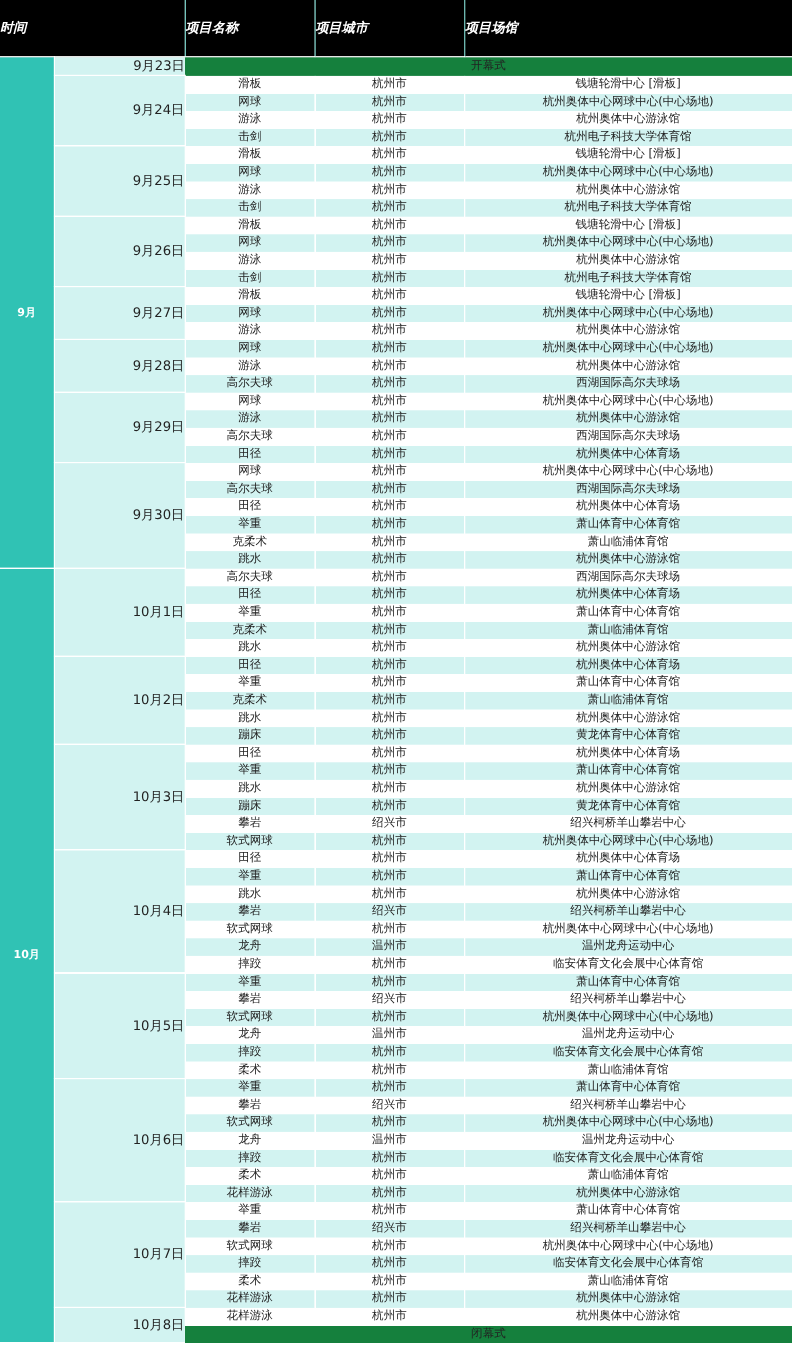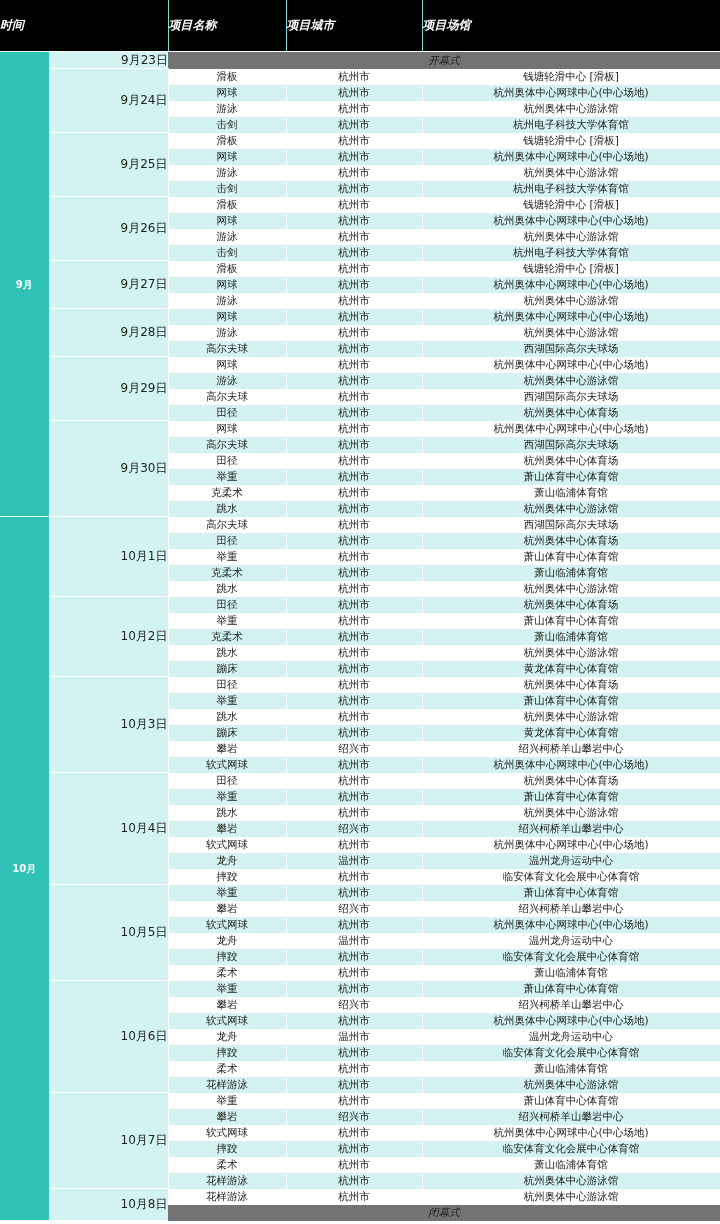--- a/index.html
+++ b/index.html
@@ -8,21 +8,21 @@
   col.c-month{width:49px;} col.c-date{width:119px;} col.c-sport{width:118px;} col.c-city{width:136px;} col.c-venue{width:298px;}
   th{background:#000000;color:#ffffff;font-weight:bold;font-size:12px;height:51px;padding:0;border-right:1px solid #7fdad1;border-bottom:1px solid #ffffff;text-align:left;font-style:italic;}
   th:last-child{border-right:none;}
   td{height:16px;padding:0;font-size:10.5px;line-height:15px;color:#222;text-align:center;white-space:nowrap;overflow:hidden;border-bottom:0px;}
   td.month{background:#30c2b4;color:#ffffff;font-weight:bold;font-size:10px;border-bottom:1px solid #ffffff;}
   td.date{background:#d2f3f1;font-size:12px;color:#222;border-left:1px solid #ffffff;border-bottom:1px solid #ffffff;text-align:right;}
   tr.odd td.cell{background:#ffffff;}
   tr.even td.cell{background:#d2f3f1;}
   td.cell{border-right:1px solid #ffffff;}
   td.cell.sport{border-left:1px solid #ffffff;}
-  td.span{background:#737373;font-style:italic;}
+  td.span{background:#15803d;}
 </style>
 </head>
 <body>
 
 <table>
   <colgroup>
     <col class="c-month">
       <col class="c-date">
       <col class="c-sport">
       <col class="c-city">

